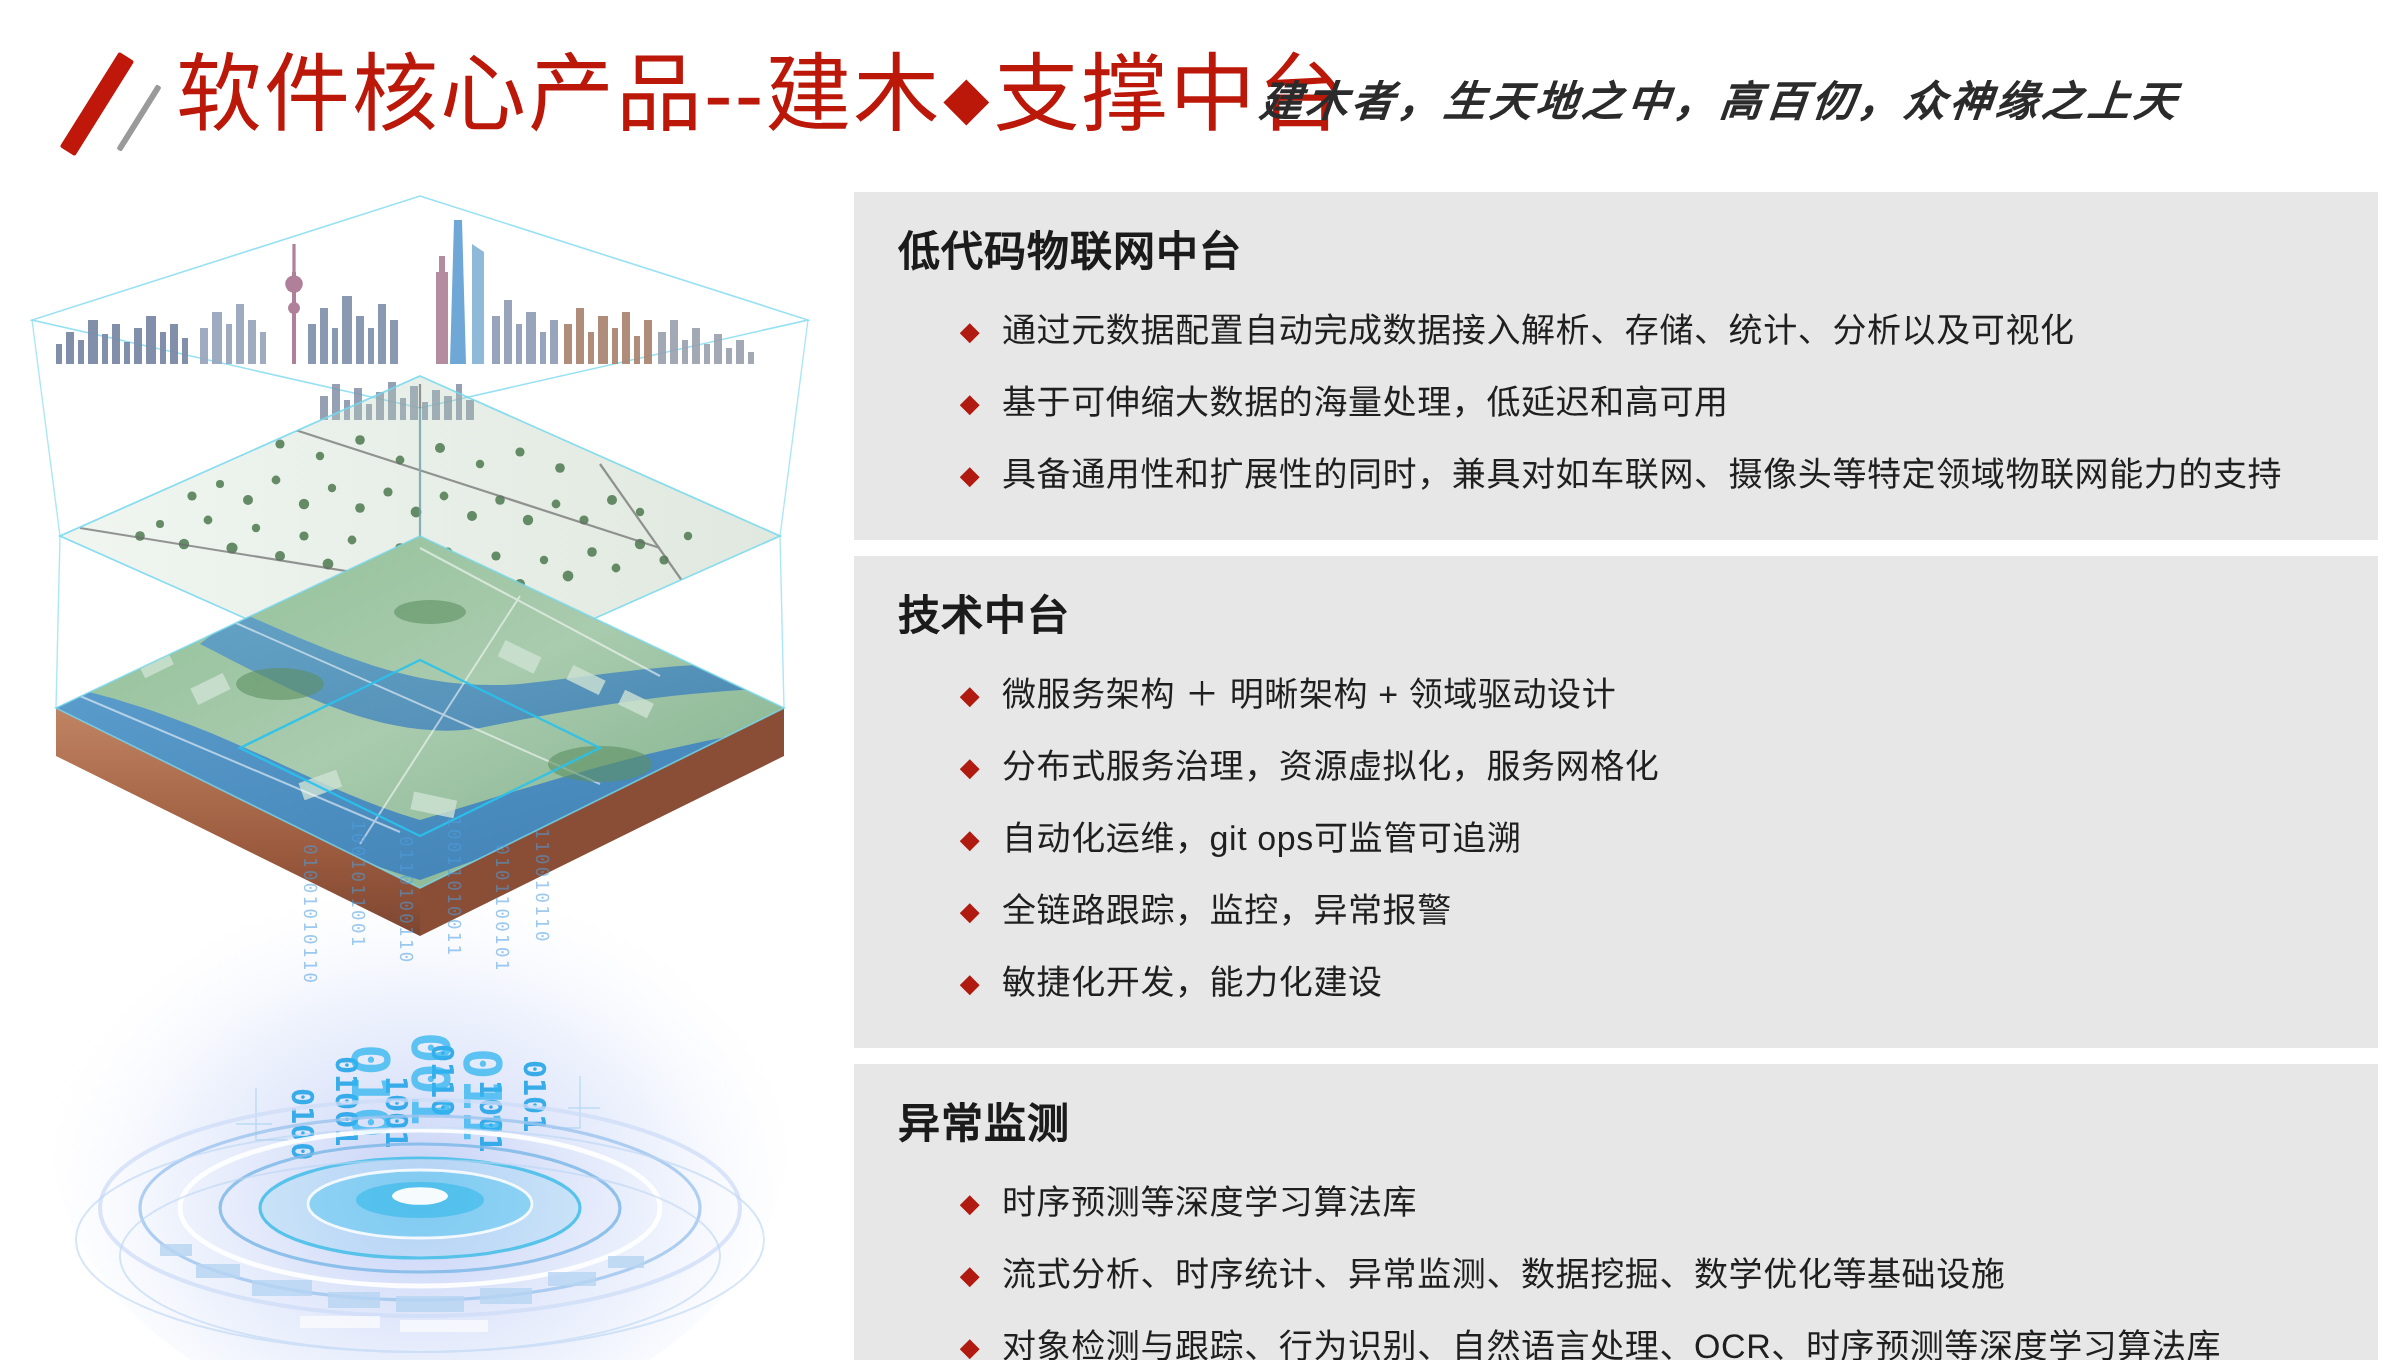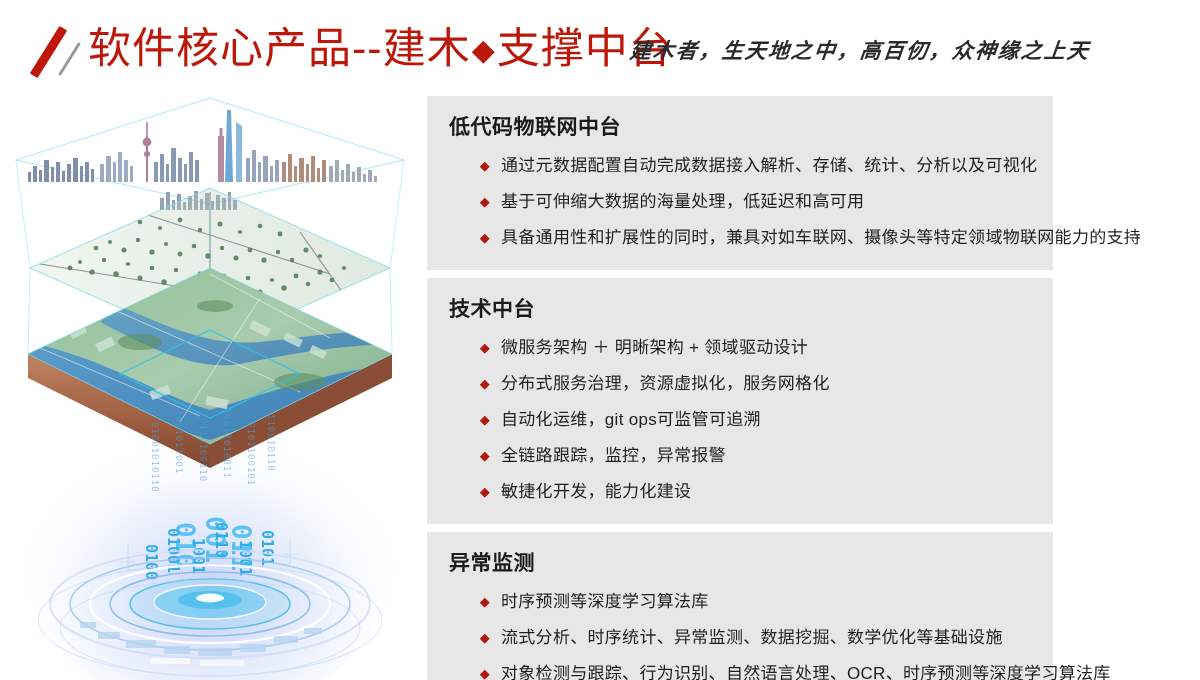--- a/index.html
+++ b/index.html
@@ -100,21 +100,21 @@
 
   
   .cards {
     position: absolute;
     left: 427px;
     top: 96px;
     width: 762px;
   }
   .card {
     background: #e7e7e7;
-    width: 626px;
+    width: 762px;
     box-sizing: border-box;
     padding: 16px 22px 14px 22px;
     margin-bottom: 8px;
   }
   .card-title {
     font-size: 21px;
     line-height: 30px;
     font-weight: bold;
     color: #1b1b1b;
     margin: 0 0 6px 0;

